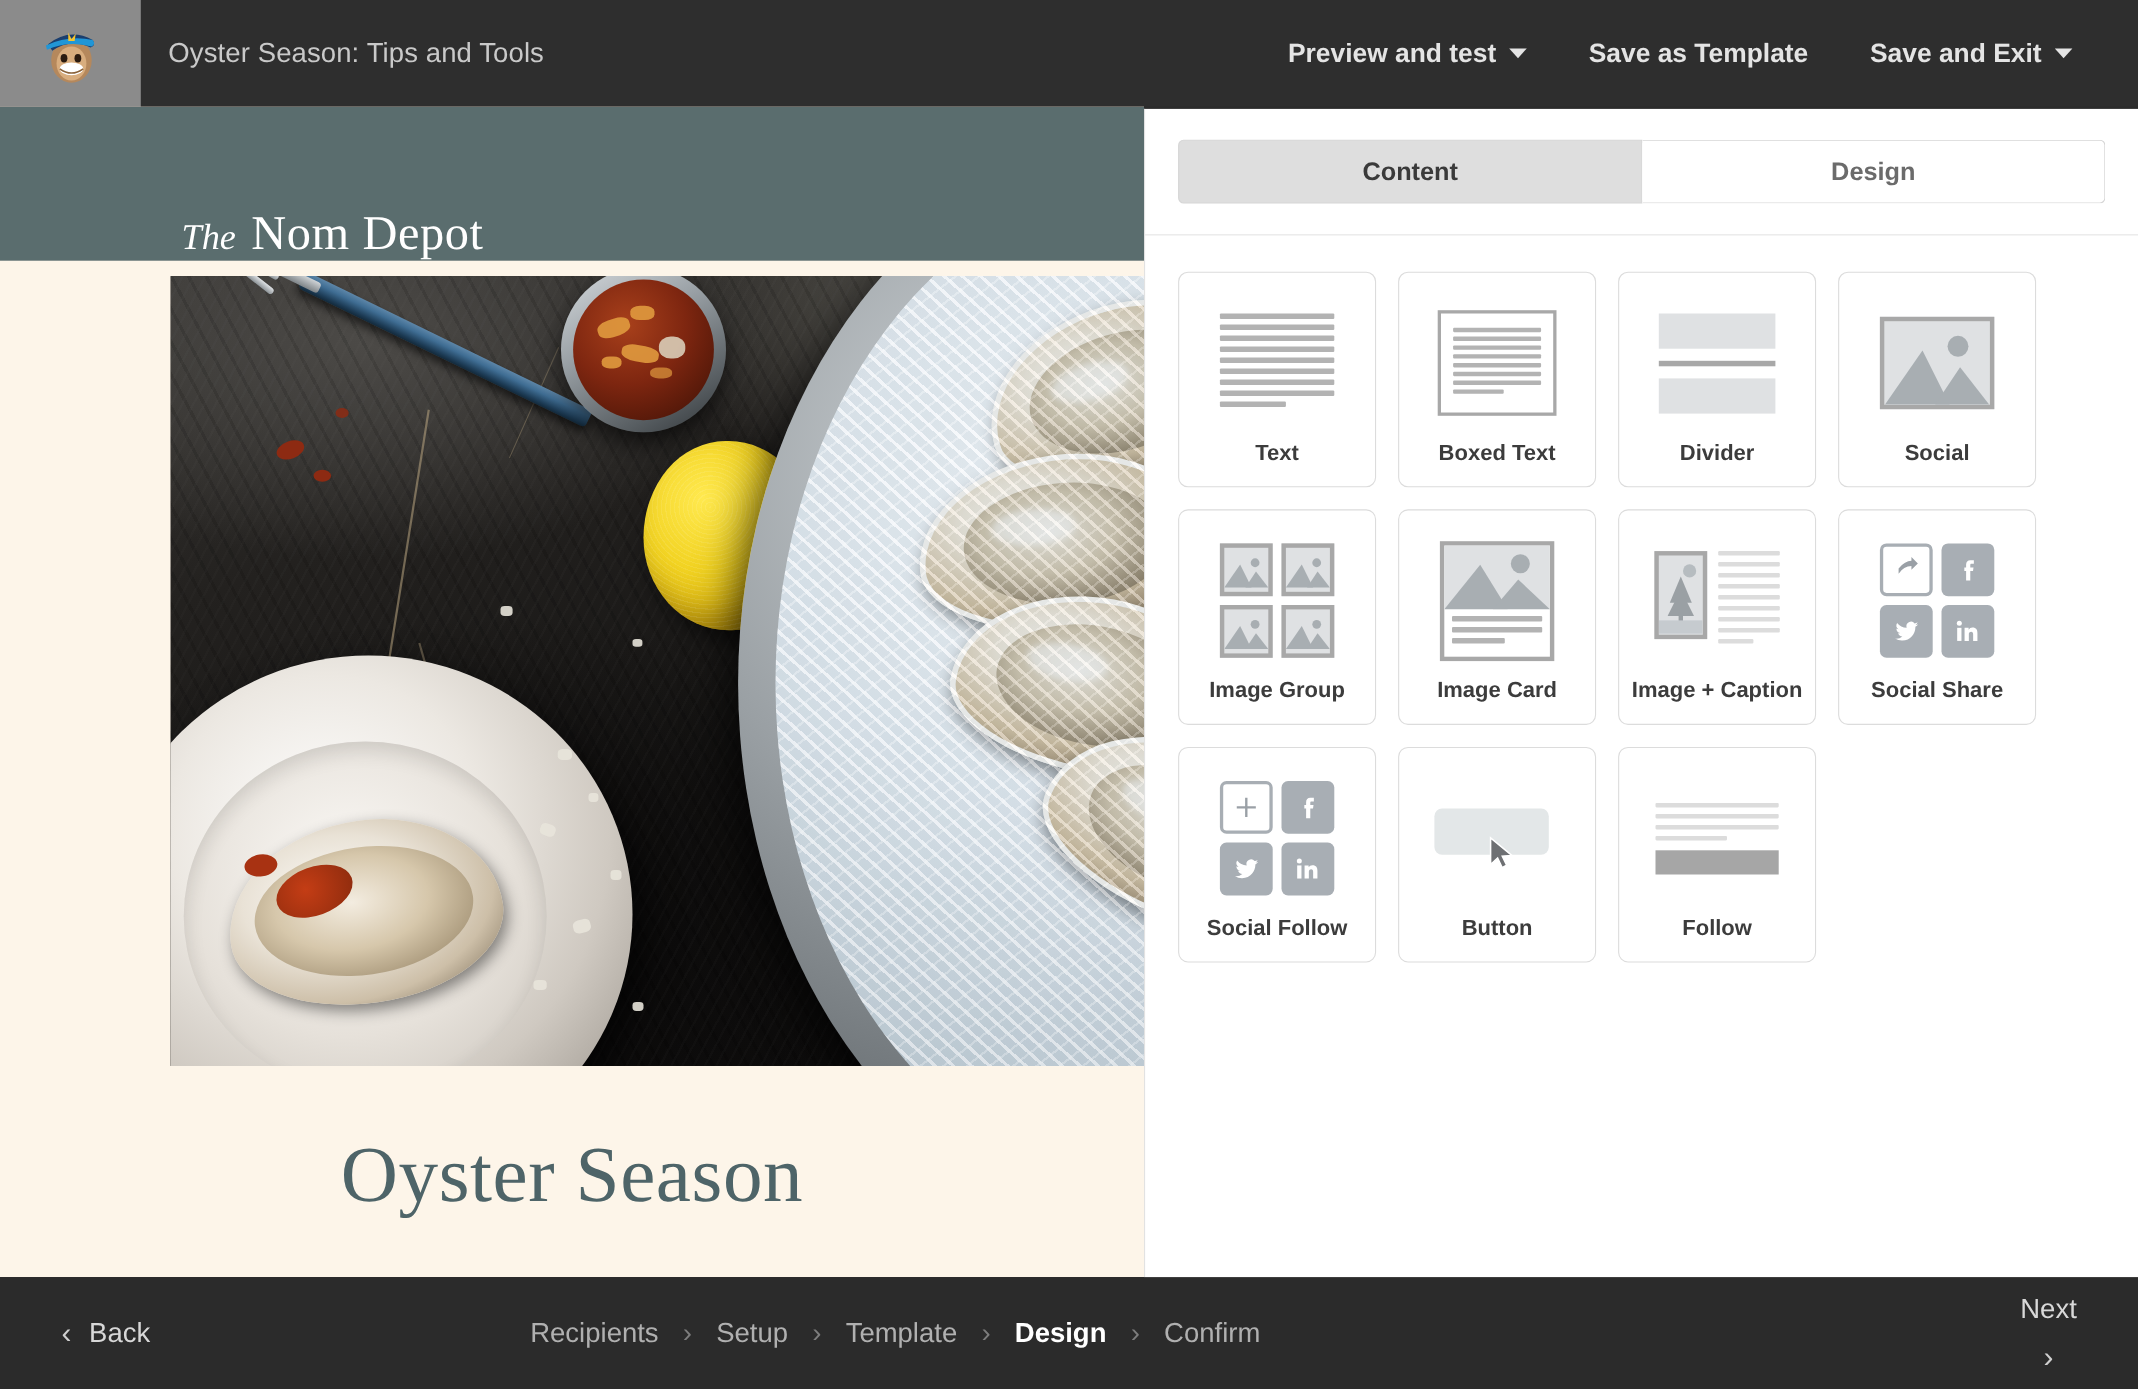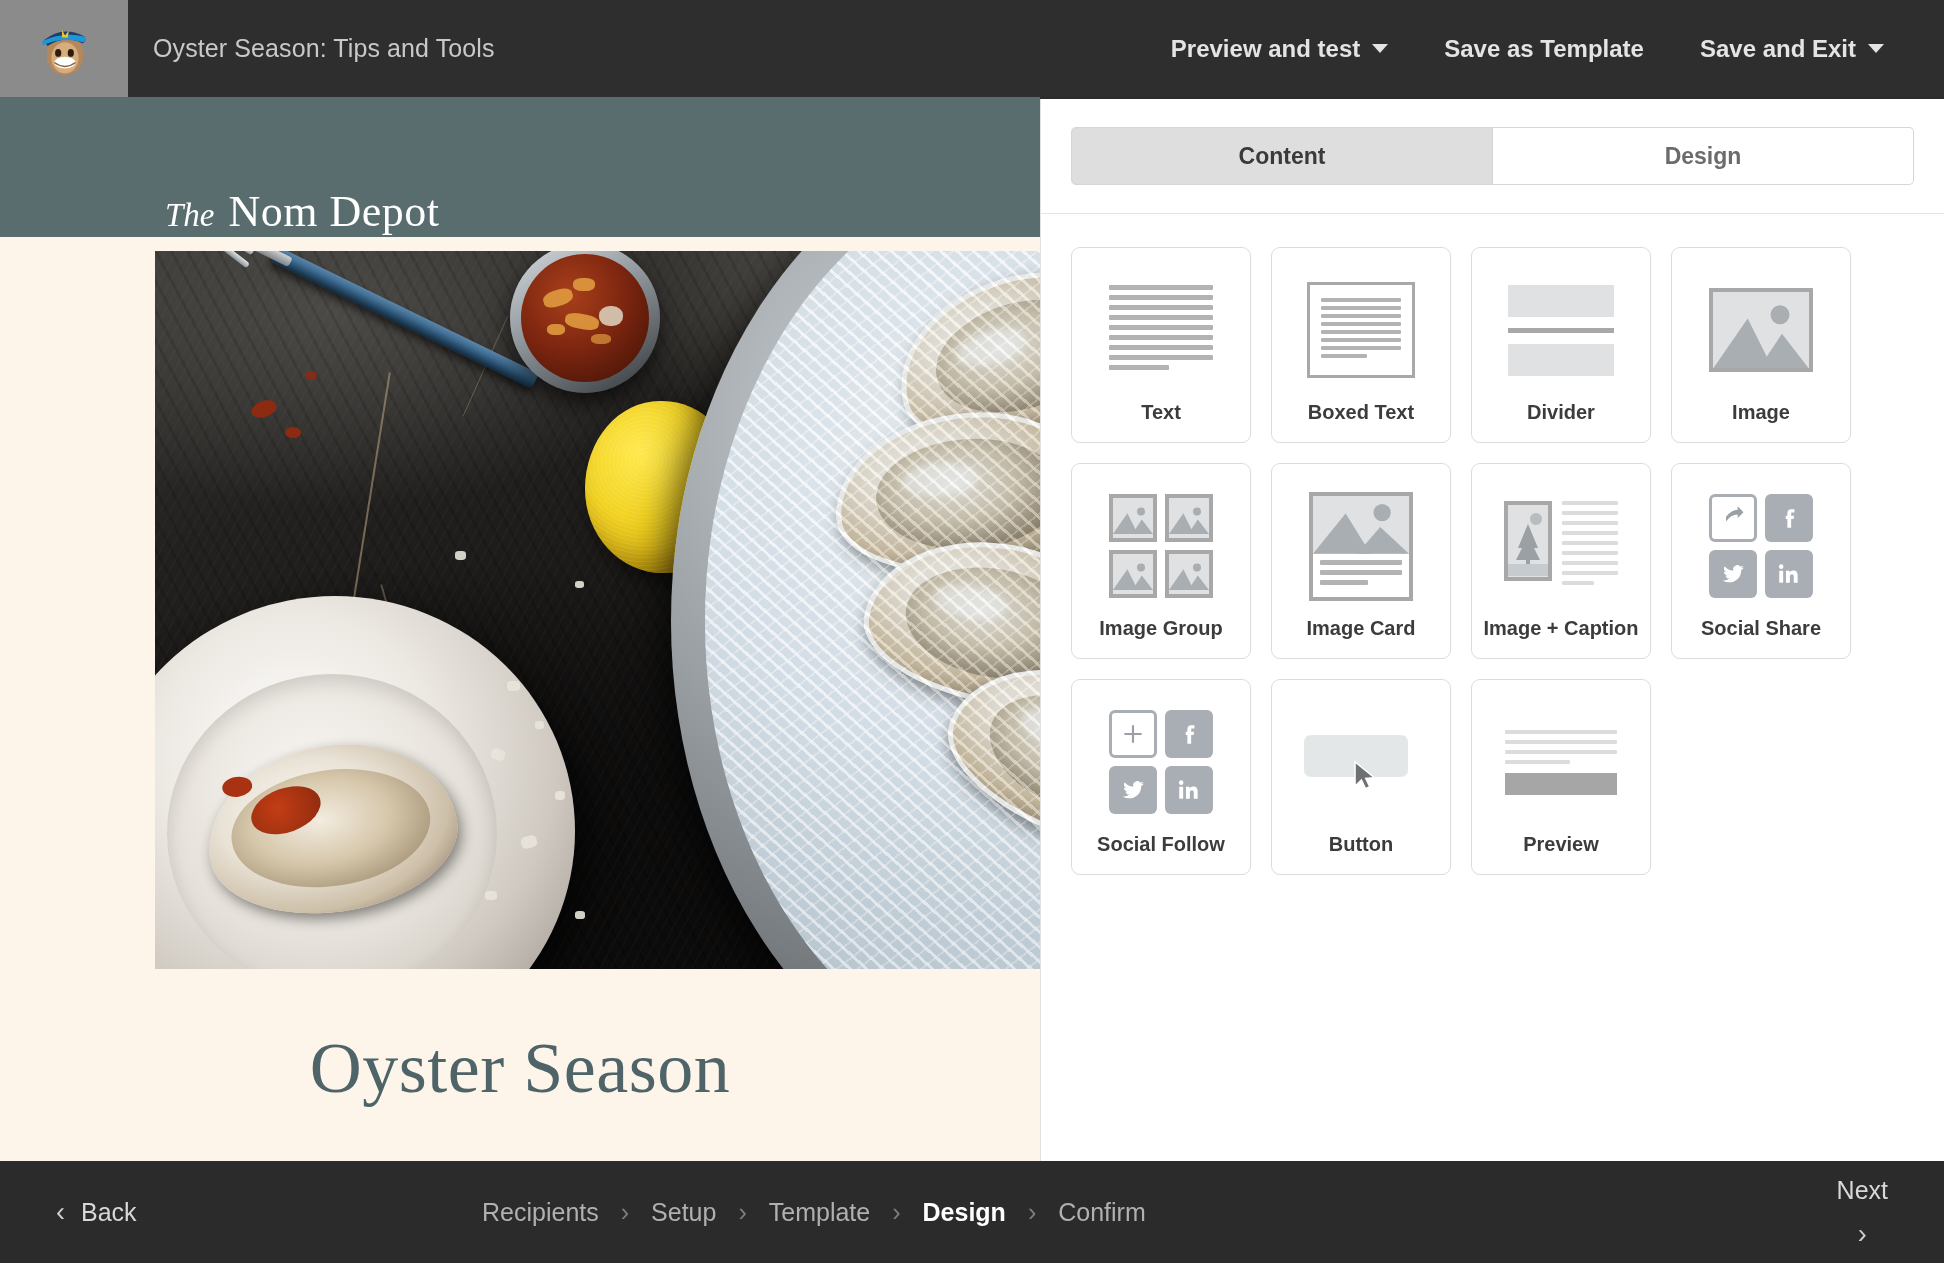--- a/index.html
+++ b/index.html
@@ -419,21 +419,21 @@
       <div class="tile">
         <div class="tile-art">
           <div class="img-ph" style="width:104px;height:84px;">
             <svg viewBox="0 0 100 80" style="position:absolute;inset:0;width:100%;height:100%;">
               <circle cx="70" cy="24" r="10" fill="#a8aeb2"></circle>
               <polygon points="0,80 36,28 62,80" fill="#a8aeb2"></polygon>
               <polygon points="48,80 72,44 100,80" fill="#a8aeb2"></polygon>
             </svg>
           </div>
         </div>
-        <div class="tile-label">Image</div>
+        <div class="tile-label">Social</div>
       </div>
 
       <div class="tile">
         <div class="tile-art">
           <div class="grid4">
             <div class="img-ph" style="width:48px;height:48px;">
               <svg viewBox="0 0 100 80" style="position:absolute;inset:0;width:100%;height:100%;">
                 <circle cx="70" cy="24" r="10" fill="#a8aeb2"></circle>
                   <polygon points="0,80 36,28 62,80" fill="#a8aeb2"></polygon>
                   <polygon points="48,80 72,44 100,80" fill="#a8aeb2"></polygon>
@@ -592,21 +592,21 @@
           <div class="footer-art">
             <div class="lines light" style="width:100%;">
                 <i></i>
                 <i></i>
                 <i></i>
                 <i></i>
               </div>
             <div class="bar"></div>
           </div>
         </div>
-        <div class="tile-label">Preview</div>
+        <div class="tile-label">Follow</div>
       </div>
 
     </div>
   </div>
 
   <div class="bottombar">
     <button class="nav-btn">
       <span class="chev">‹</span>
       <span>Back</span>
     </button>

